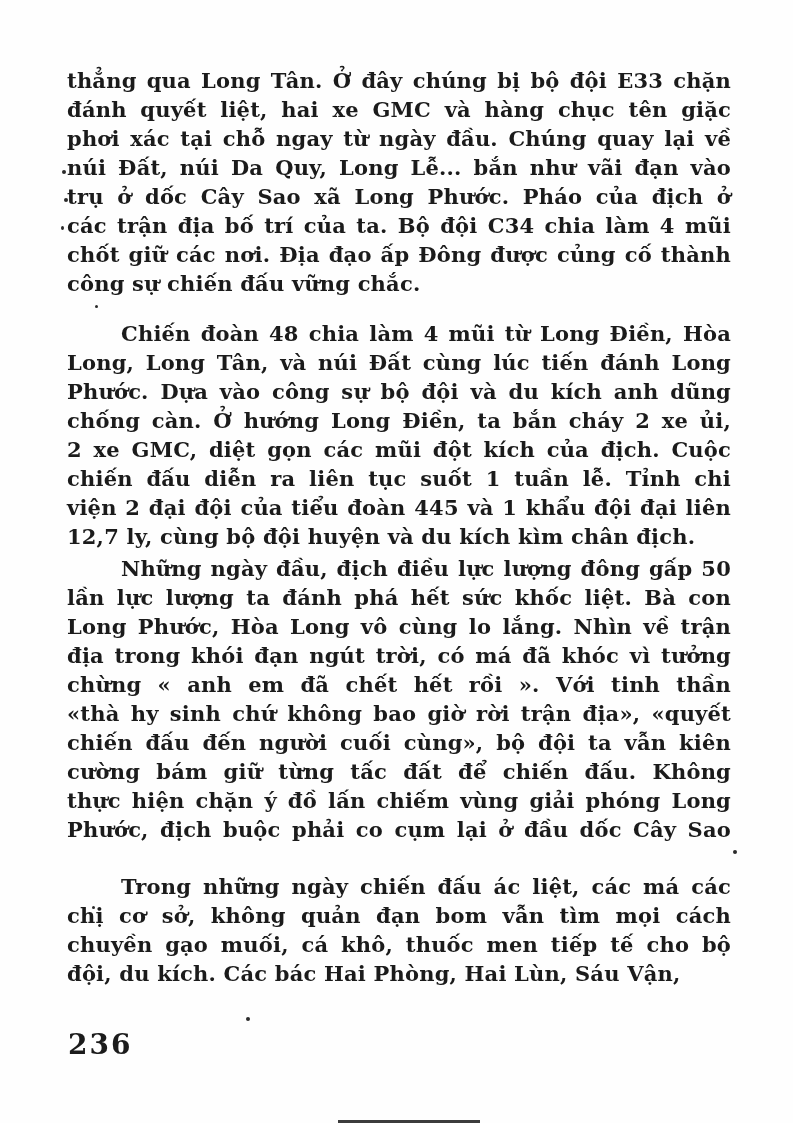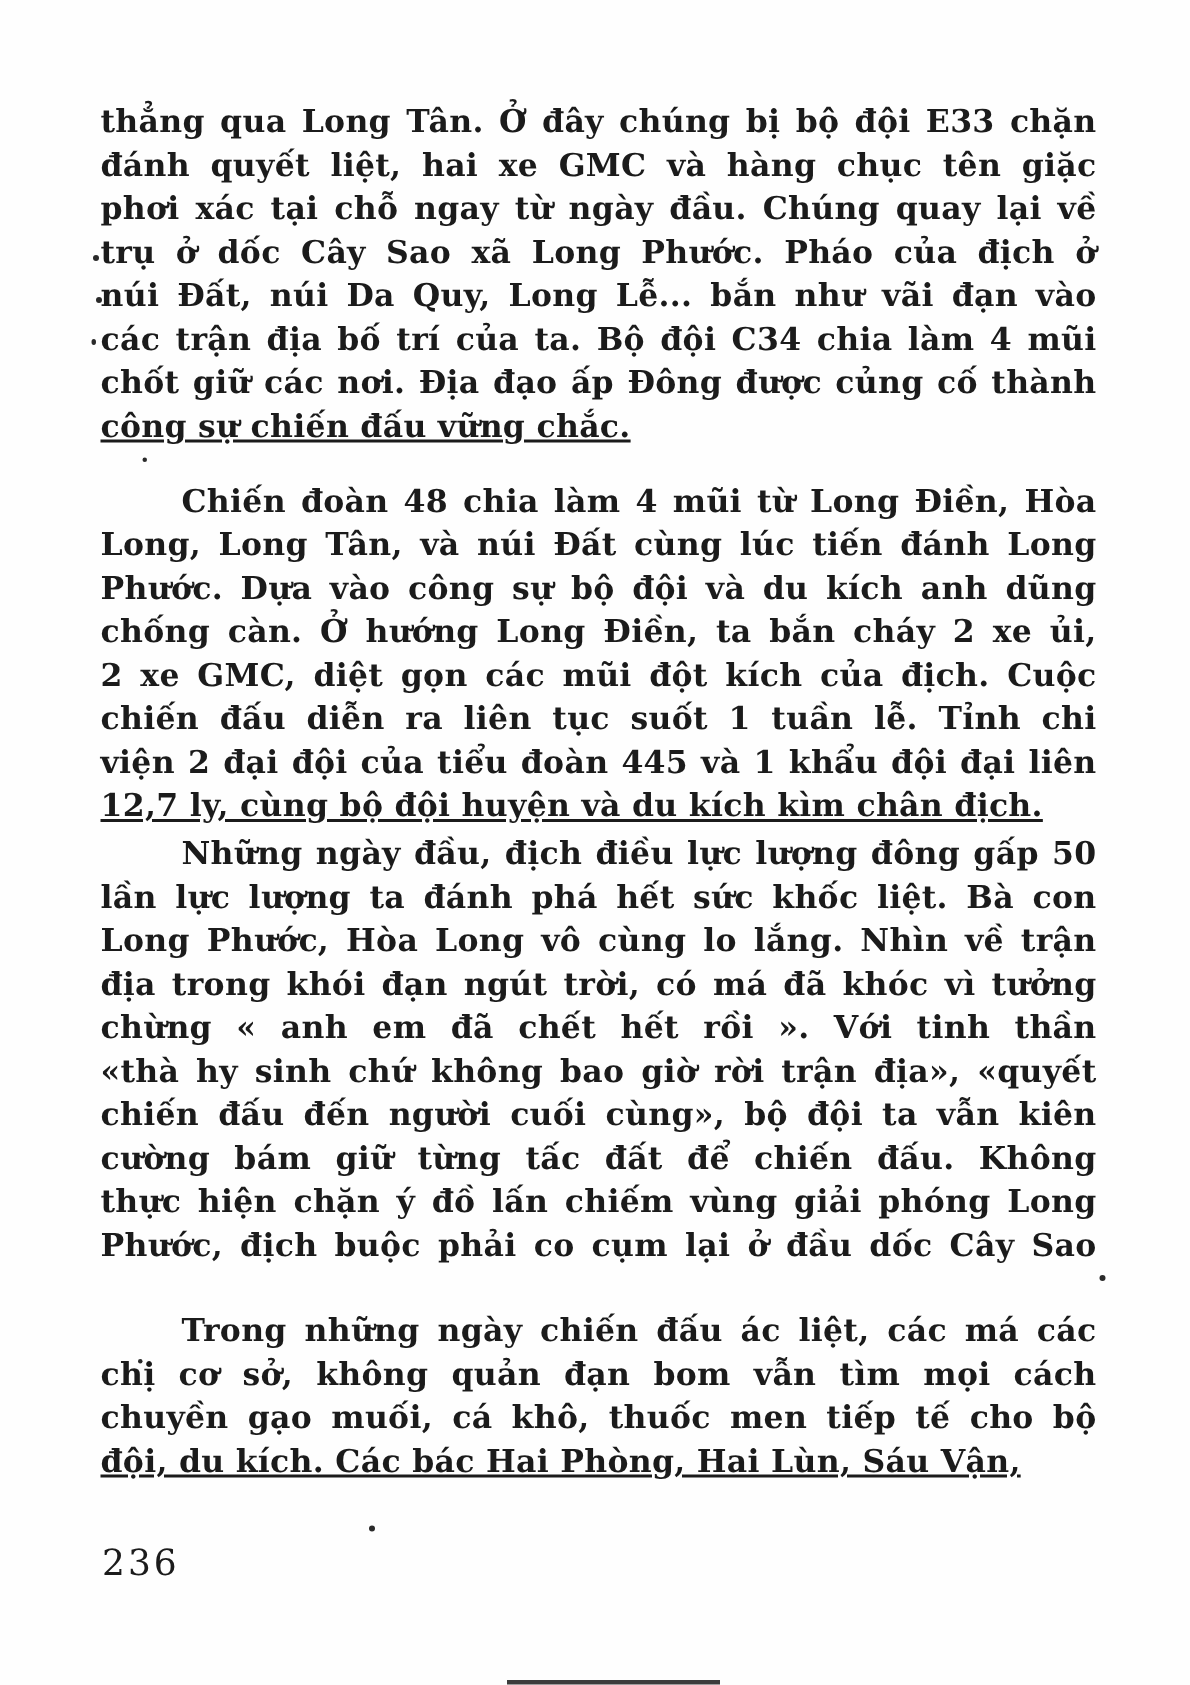--- a/index.html
+++ b/index.html
@@ -36,31 +36,30 @@
   .text-block .para:nth-child(1) { margin-bottom: 21px; }
   .text-block .para:nth-child(2) { margin-bottom: 3px; }
   .text-block .para:nth-child(3) { margin-bottom: 28px; }
   .line {
     text-align: justify;
     text-align-last: justify;
     white-space: normal;
   }
   .line.last {
     text-align-last: left;
-    text-decoration: underline;
   }
   .line.first-indent {
     padding-left: 54px;
   }
   .page-number {
     position: absolute;
     left: 68px;
     top: 1028px;
-    font-size: 24px;
-    font-weight: 400;
+    font-size: 28px;
+    font-weight: 700;
     color: #1b1b1b;
     letter-spacing: 2px;
   }
   .ink-speck {
     position: absolute;
     background: #2a2a2a;
     border-radius: 50%;
   }
   .scan-artifact-line {
     position: absolute;
@@ -74,22 +73,22 @@
 </head>
 <body>
 
 <div class="book-page">
 
   <div class="text-block" style="color: rgb(27, 27, 27);">
       <div class="para">
         <div class="line">thẳng qua Long Tân. Ở đây chúng bị bộ đội E33 chặn</div>
         <div class="line">đánh quyết liệt, hai xe GMC và hàng chục tên giặc</div>
         <div class="line">phơi xác tại chỗ ngay từ ngày đầu. Chúng quay lại về</div>
+        <div class="line">núi Đất, núi Da Quy, Long Lễ... bắn như vãi đạn vào</div>
         <div class="line">trụ ở dốc Cây Sao xã Long Phước. Pháo của địch ở</div>
-        <div class="line">núi Đất, núi Da Quy, Long Lễ... bắn như vãi đạn vào</div>
         <div class="line">các trận địa bố trí của ta. Bộ đội C34 chia làm 4 mũi</div>
         <div class="line">chốt giữ các nơi. Địa đạo ấp Đông được củng cố thành</div>
         <div class="line last">công sự chiến đấu vững chắc.</div>
       </div>
       <div class="para">
         <div class="line first-indent">Chiến đoàn 48 chia làm 4 mũi từ Long Điền, Hòa</div>
         <div class="line">Long, Long Tân, và núi Đất cùng lúc tiến đánh Long</div>
         <div class="line">Phước. Dựa vào công sự bộ đội và du kích anh dũng</div>
         <div class="line">chống càn. Ở hướng Long Điền, ta bắn cháy 2 xe ủi,</div>
         <div class="line">2 xe GMC, diệt gọn các mũi đột kích của địch. Cuộc</div>

